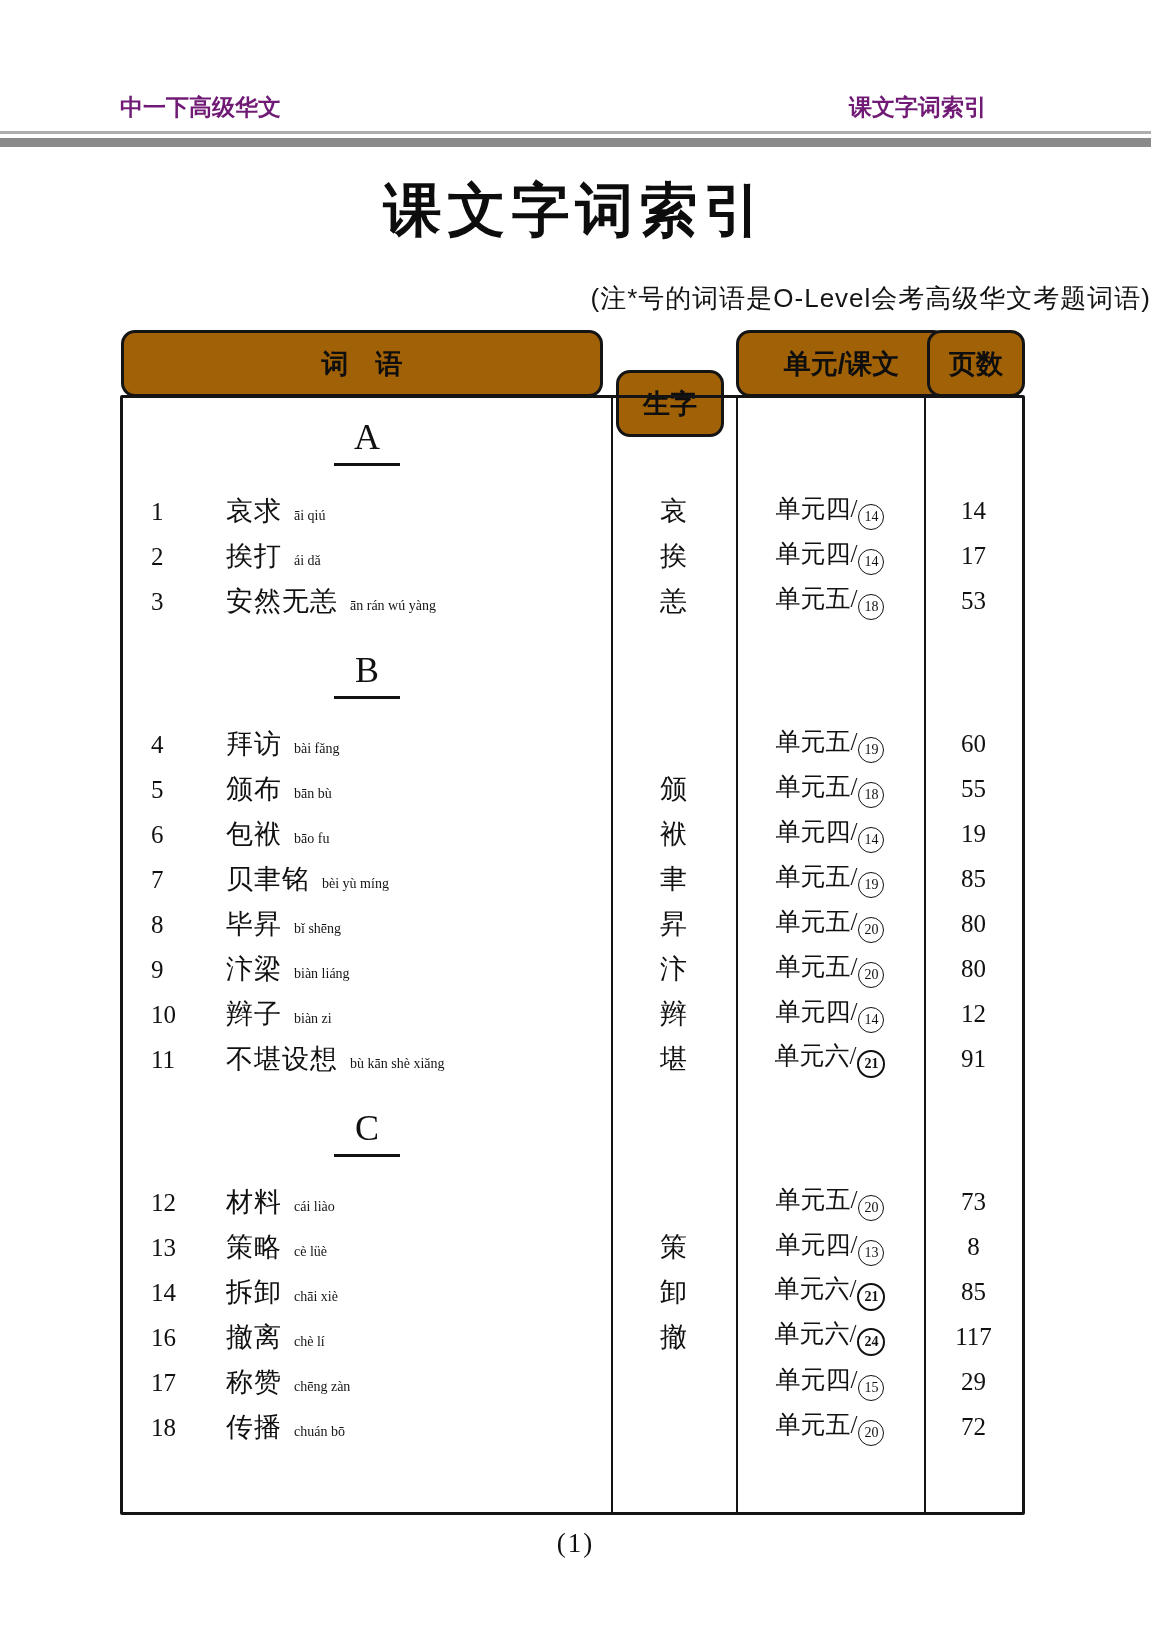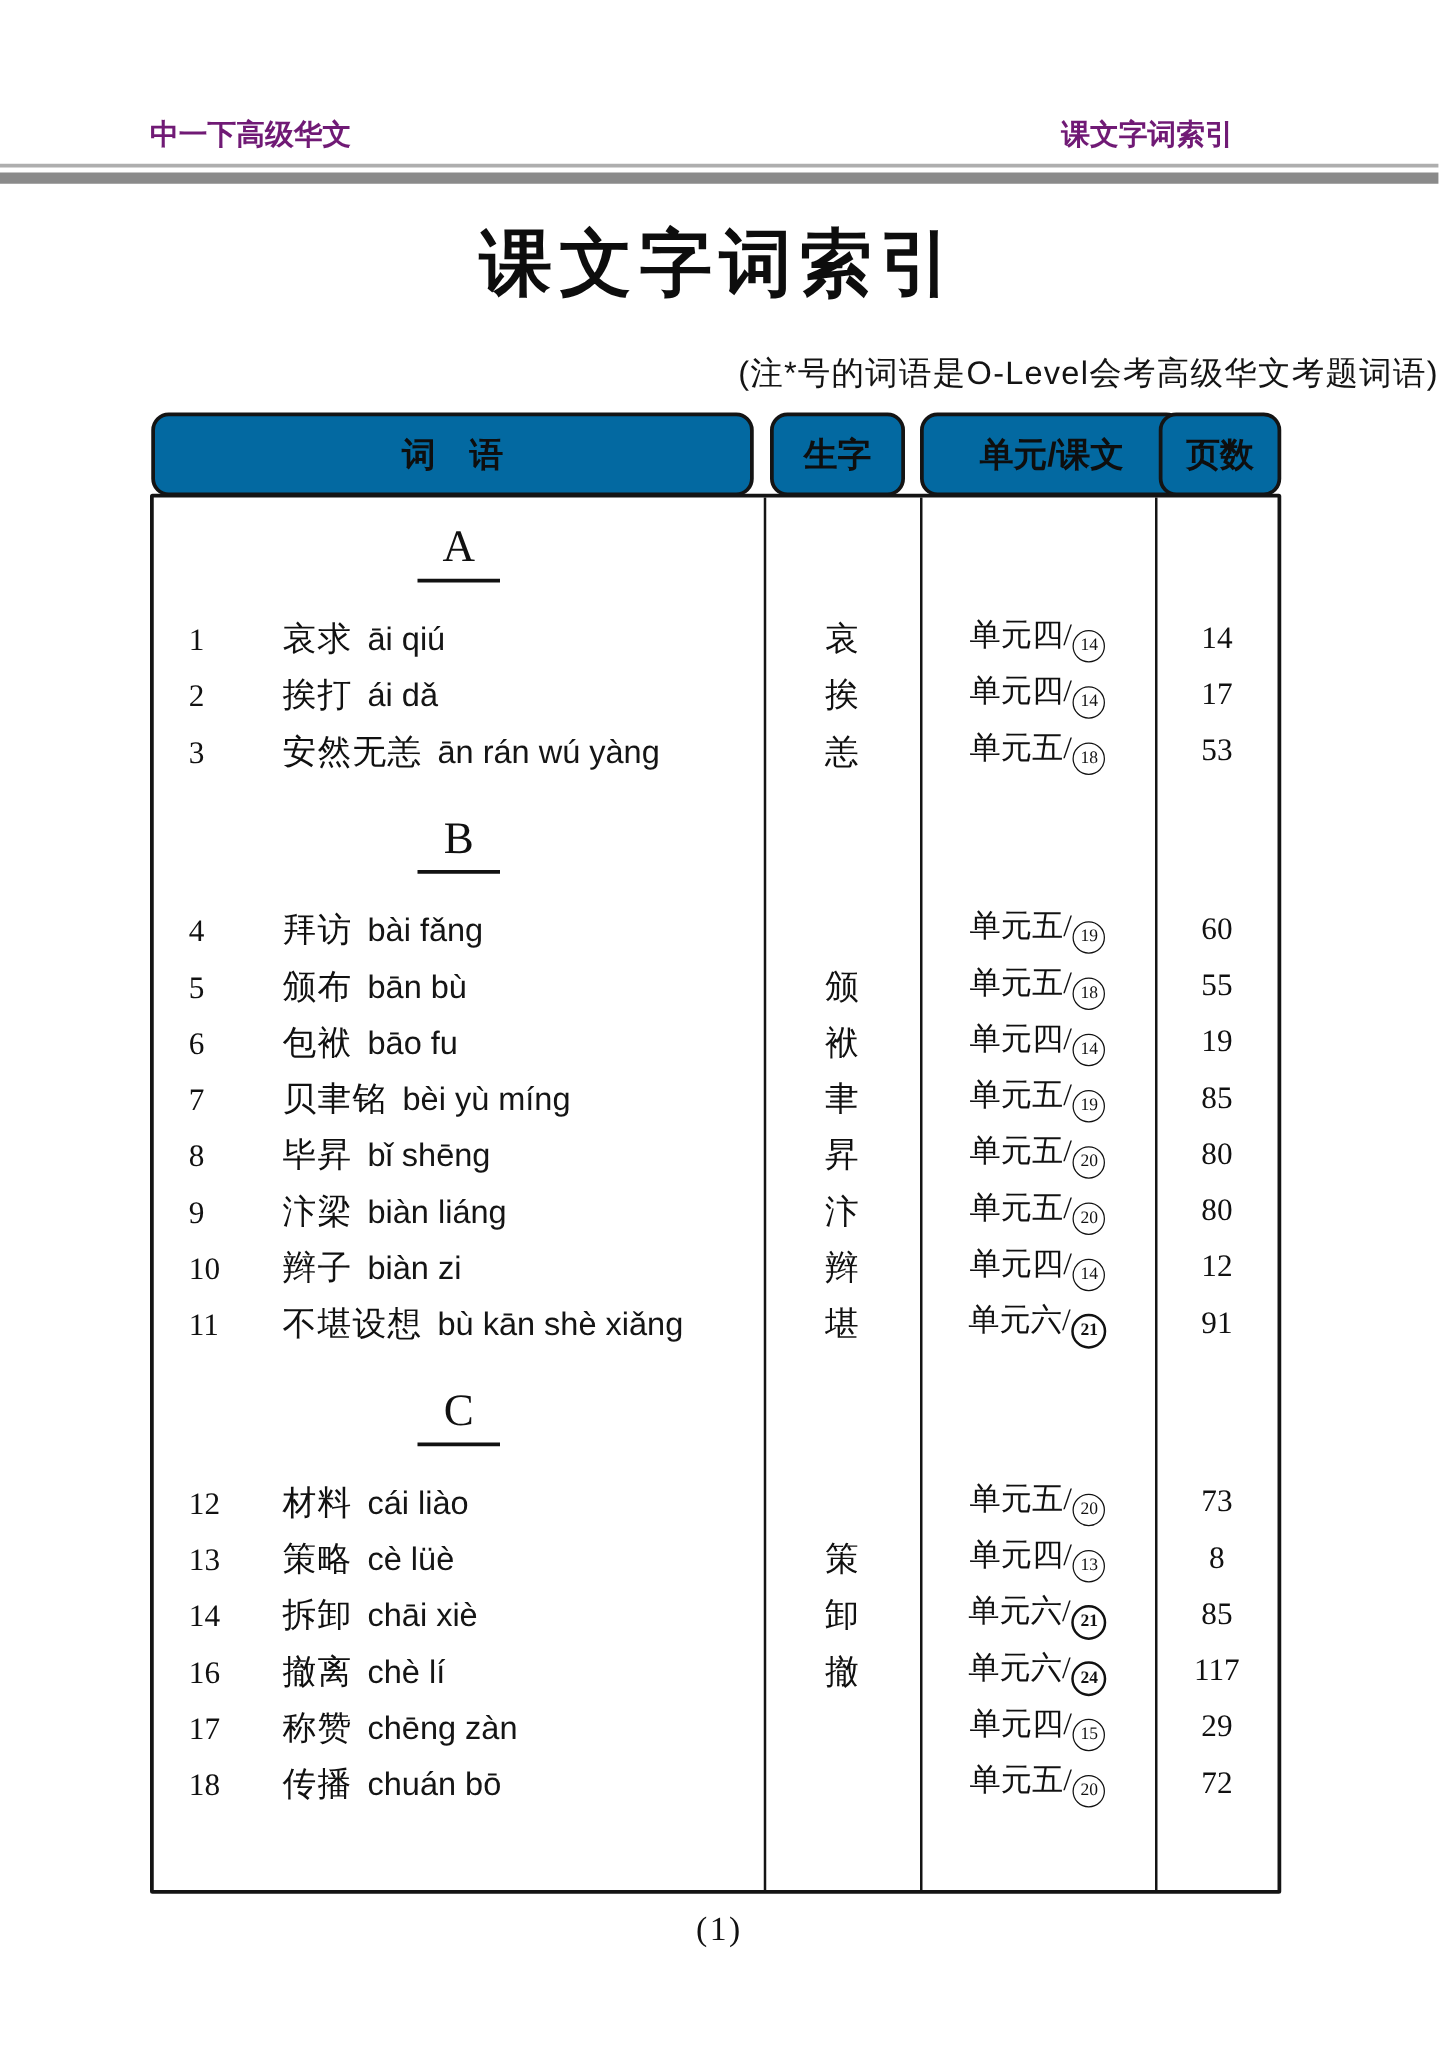--- a/index.html
+++ b/index.html
@@ -20,26 +20,26 @@
     position:absolute;top:172px;left:0;width:100%;text-align:center;
     font-family:"Liberation Sans",sans-serif;font-weight:bold;font-size:58px;letter-spacing:6px;color:#0d0d0d;
   }
   .doc-note{
     position:absolute;top:281px;left:0;width:100%;text-align:right;
     font-family:"Liberation Sans",sans-serif;font-size:26px;color:#141414;letter-spacing:1px;
   }
   
   .thead-cell{
     position:absolute;top:330px;height:67px;box-sizing:border-box;
-    background:#0369a1;border:3px solid #141414;border-radius:14px;
+    background:#a16207;border:3px solid #141414;border-radius:14px;
     display:flex;align-items:center;justify-content:center;
     font-family:"Liberation Sans",sans-serif;font-weight:bold;font-size:27px;color:#0e0e0e;
   }
   .cell-word{left:121px;width:482px;}
-  .cell-char{left:616px;width:108px;}
+  .cell-char{left:616px;width:108px;margin-top:40px;}
   .cell-unit{left:736px;width:211px;}
   .cell-page{left:927px;width:98px;}
   
   .tbody{
     position:absolute;left:120px;top:395px;width:905px;height:1120px;box-sizing:border-box;
     border:3px solid #141414;border-radius:2px;padding-top:12px;
   }
   .vline{position:absolute;top:0;bottom:0;width:2px;background:#141414;}
   .vline-1{left:488px;}
   .vline-2{left:613px;}
@@ -50,21 +50,21 @@
   .section-letter{
     display:inline-block;min-width:66px;padding-bottom:4px;border-bottom:3px solid #111;
     font-family:"Liberation Serif",serif;font-size:36px;color:#111;line-height:1.2;
   }
   .trow{
     display:grid;grid-template-columns:488px 125px 188px 99px;align-items:center;height:45px;
   }
   .col-word{padding-left:28px;white-space:nowrap;}
   .row-no{display:inline-block;min-width:40px;font-family:"Liberation Serif",serif;font-size:25px;}
   .row-word{font-family:"Liberation Serif",serif;font-size:27px;letter-spacing:1px;margin-left:35px;}
-  .row-pinyin{font-family:Liberation Sans, sans-serif;font-size:26px;margin-left:12px;color:#151515;}
+  .row-pinyin{font-family:Liberation Serif, serif;font-size:14px;margin-left:12px;color:#151515;}
   .col-char{text-align:center;font-family:"Liberation Serif",serif;font-size:27px;}
   .col-unit{text-align:center;font-family:"Liberation Serif",serif;font-size:25px;white-space:nowrap;}
   .col-page{text-align:center;font-family:"Liberation Serif",serif;font-size:25px;}
   .circ{
     display:inline-flex;align-items:center;justify-content:center;
     width:24px;height:24px;border:1.5px solid #111;border-radius:50%;
     font-family:"Liberation Serif",serif;font-size:14px;line-height:1;vertical-align:-4px;margin-left:1px;
   }
   .circ.bold{border-width:2.5px;font-weight:bold;}
   .page-footer{

